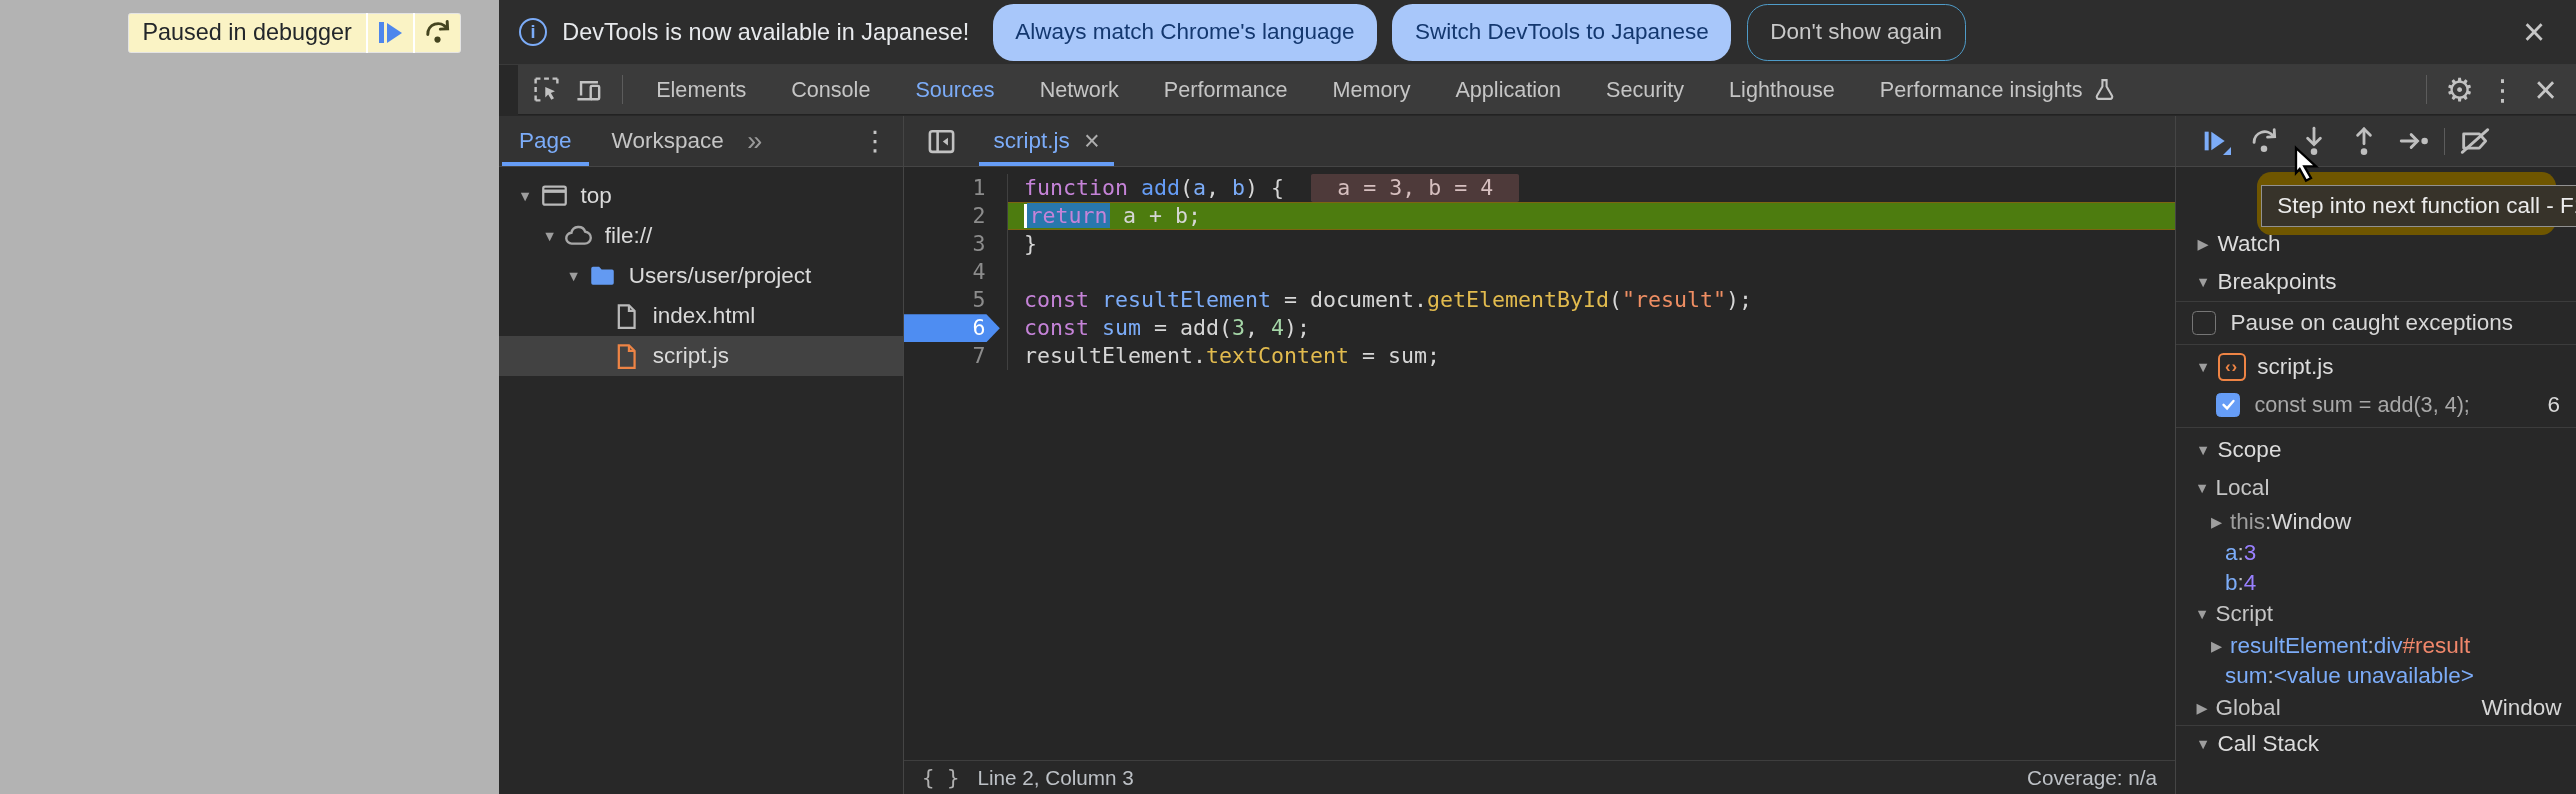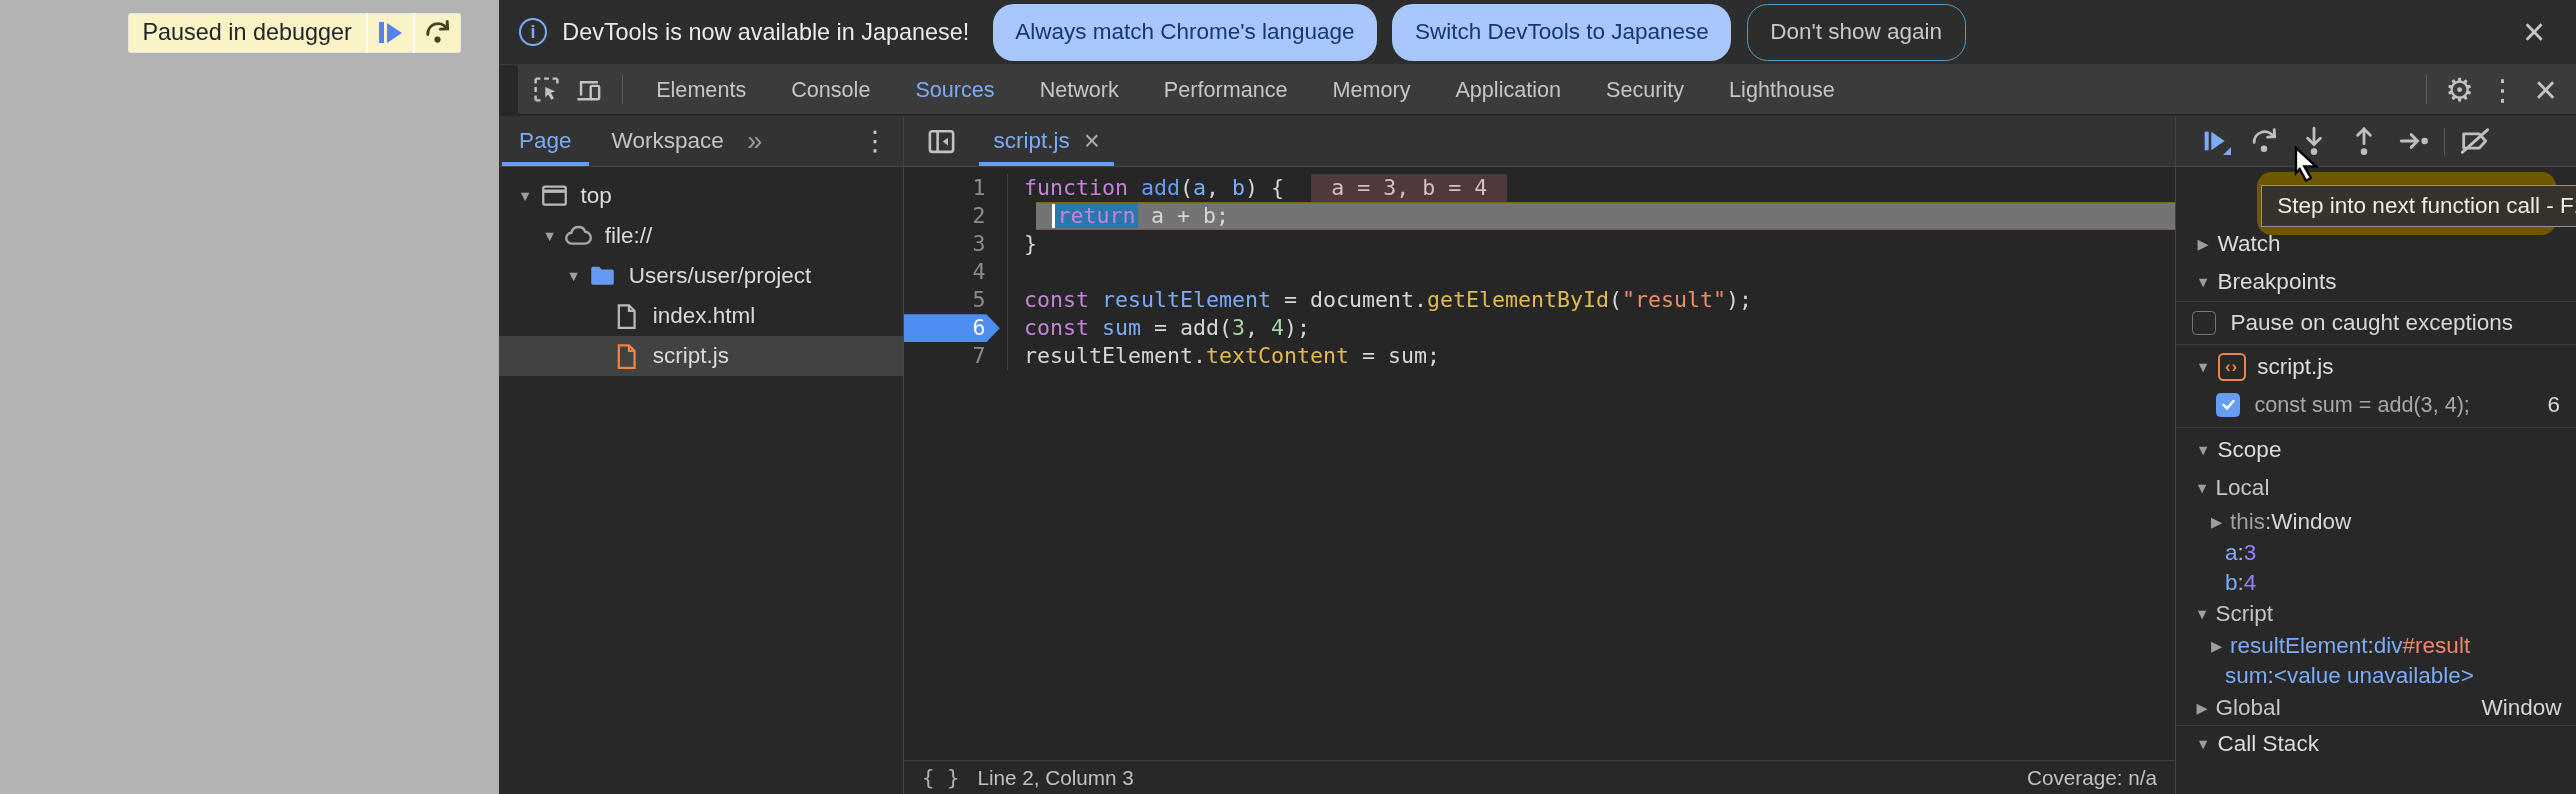--- a/index.html
+++ b/index.html
@@ -64,26 +64,26 @@
   .ed-tab .tab-x { color:#aeaeae; font-size:27px; }
   .collapse-ic { margin-left:16px; }
   .code { flex:1; padding-top:7.2px; font-family:"DejaVu Sans Mono",monospace; font-size:21.6px; position:relative; overflow:hidden; }
   .code-row { display:flex; height:28px; line-height:28px; }
   .gutter { width:104px; flex:none; text-align:right; padding-right:21.6px; color:#8c8c8c; border-right:0.9px solid #404040; position:relative; }
   .gutter .gnum { position:relative; z-index:1; }
   .gutter.marker { color:#ffffff; }
   .gutter.marker::before { content:""; position:absolute; left:0; top:0; bottom:0; right:7.2px; background:#4e8df2;
     clip-path:polygon(0 0, 86% 0, 100% 50%, 86% 100%, 0 100%); }
   .code-content { flex:1; padding-left:16px; color:#d6d6d6; white-space:pre; }
-  .code-content.current { background:#737373; box-shadow:inset 0 0.9px 0 #7d6511, inset 0 -0.9px 0 #7d6511;margin-left:28px; }
+  .code-content.current { background:#4d7c0f; box-shadow:inset 0 0.9px 0 #7d6511, inset 0 -0.9px 0 #7d6511; }
   .caret { display:inline-block; width:2.7px; height:23.4px; background:#ffffff; vertical-align:-4.5px; }
   .sel { background:#2878ad; padding:0 2.7px; }
   .tk-kw{color:#c583d8} .tk-fn{color:#669df6} .tk-vr{color:#7cacf8} .tk-pl{color:#d6d6d6}
   .tk-prop{color:#e2bb4e} .tk-str{color:#ef8e63} .tk-num{color:#a5d6a7}
-  .inline-hint { display:inline-block; background:#4e3a3a; color:#d6bfbf; padding:0 20px; margin-left:27px; border-radius:1.8px; }
+  .inline-hint { display:inline-block; background:#4e3a3a; color:#d6bfbf; padding:0 26px; margin-left:27px; border-radius:1.8px; }
   .statusbar { height:35px; border-top:0.9px solid #3e3e3e; background:#282828; display:flex; align-items:center; padding:0 18px; font-size:20.7px; color:#bdc1c6; flex:none; }
   .brace { color:#b0b0b0; margin-right:18px; font-family:"DejaVu Sans Mono",monospace; font-size:20.7px; cursor:pointer; }
 
   
   .sidebar { width:400px; display:flex; flex-direction:column; background:#282828; position:relative; }
   .dbg-toolbar { height:51px; background:#333333; border-bottom:0.9px solid #454545; display:flex; align-items:center; padding-left:12.6px; flex:none; }
   .dbg-btn { width:50px; height:41px; display:flex; align-items:center; justify-content:center; color:#bfbfbf; cursor:pointer; position:relative; }
   .dbg-btn.blue { color:#7cacf8; }
   .dbg-btn.blue::after { content:""; position:absolute; right:7.2px; bottom:6.3px; border-left:8px solid transparent; border-bottom:8px solid #7cacf8; }
   .dbg-sep { width:0.9px; height:27px; background:#5c5c5c; margin:0 5.4px; }
@@ -181,20 +181,28 @@
         </span>
         <span class="main-tab">
           <span>Application</span>
         </span>
         <span class="main-tab">
           <span>Security</span>
         </span>
         <span class="main-tab">
           <span>Lighthouse</span>
         </span>
+        <span class="main-tab">
+          <span>Performance insights</span>
+          <span style="display: flex;">
+            <svg width="25" height="27" viewBox="0 0 24 24" fill="none" stroke="#c5c5c5" stroke-width="2" stroke-linejoin="round">
+              <path d="M9 3h6 M10 3v6.2L4.8 18a2 2 0 0 0 1.8 3h10.8a2 2 0 0 0 1.8-3L14 9.2V3"></path>
+            </svg>
+          </span>
+        </span>
       </div>
     <span class="flex-sp"></span>
     <span class="tb-sep"></span>
     <span class="tb-icon gear">⚙</span>
     <span class="tb-icon dots">⋮</span>
     <span class="tb-icon" style="margin-right:9px">
         <span class="x-close" style="padding:0">×</span>
       </span>
   </div>
 

